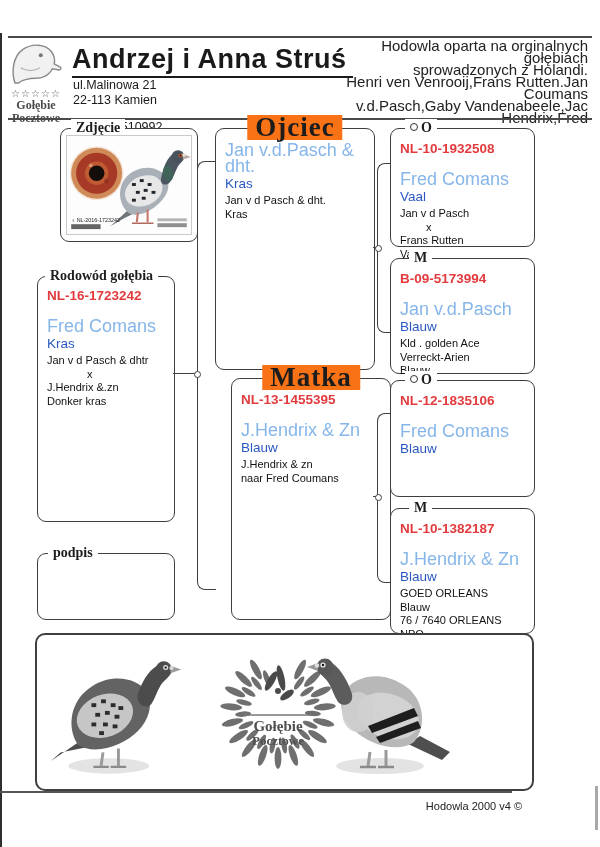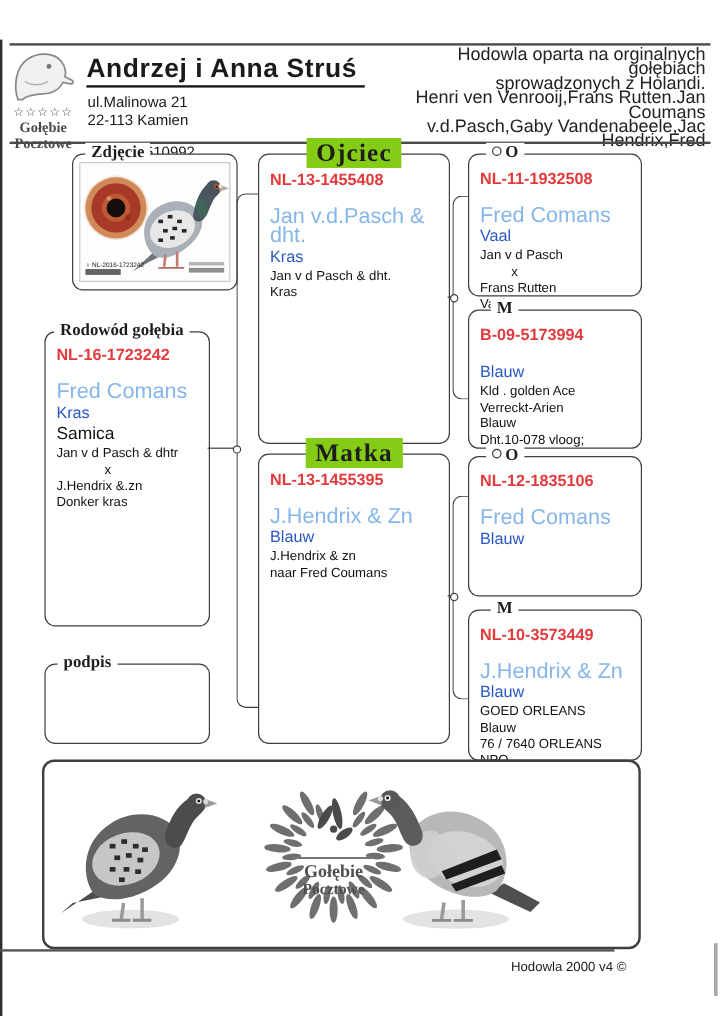--- a/index.html
+++ b/index.html
@@ -1,33 +1,33 @@
 <!DOCTYPE html>
 <html style="--ring-red: #e23b3e; --breeder-blue: #86b6e9; --color-blue: #2a58c0;"><head>
 <meta charset="utf-8">
 <style>
   html,body{margin:0;padding:0;background:#fff;}
   #canvas{position:relative;width:600px;height:847px;background:#fff;overflow:hidden;
           font-family:"Liberation Sans",sans-serif;color:#1a1a1a;}
   
   .rule{position:absolute;border-top:2px solid #4a4a4a;}
   .edge-line{position:absolute;background:#2f2f2f;}
-  .owner-name{position:absolute;font-size:22px;font-weight:bold;letter-spacing:.5px;
+  .owner-name{position:absolute;font-size:27px;font-weight:bold;letter-spacing:.5px;
               border-bottom:2.5px solid #1a1a1a;padding:0 6px 1px 0;}
   .addr{position:absolute;font-size:12.5px;line-height:15px;}
   .note{position:absolute;font-size:15px;line-height:12px;text-align:right;color:#222;}
   .logo-col{position:absolute;text-align:center;color:#4a4a4a;}
   .logo-stars{font-size:10px;letter-spacing:1px;color:#555;line-height:10px;}
   .logo-word{font-family:"Liberation Serif",serif;font-weight:bold;font-size:12px;line-height:12.5px;color:#4a4a4a;}
   
   .pbox{position:absolute;border:1.6px solid #3f3f3f;border-radius:9px;background:#fff;}
   .btitle{position:absolute;top:-10px;background:#fff;padding:0 5px;color:#1d1d1d;
           font-family:"Liberation Serif",serif;font-weight:bold;font-size:14px;line-height:18px;white-space:nowrap;}
-  .btitle-big{position:absolute;top:-14px;left:50%;transform:translateX(-50%);background:#84cc16;padding:0 8px;
-          font-family:"Liberation Serif",serif;font-weight:bold;font-size:21px;line-height:25px;letter-spacing:1px;color:#1d1d1d;}
+  .btitle-big{position:absolute;top:-14px;left:50%;transform:translateX(-50%);background:#f97316;padding:0 8px;
+          font-family:"Liberation Serif",serif;font-weight:bold;font-size:27px;line-height:25px;letter-spacing:1px;color:#1d1d1d;}
   .o-ring{display:inline-block;width:6px;height:6px;border:1.4px solid #333;border-radius:50%;
           margin-right:3px;vertical-align:1px;background:#fff;}
   .inner{padding:11px 6px 0 9px;}
   .ring{font-size:13.5px;font-weight:bold;color:var(--ring-red,#e23b3e);margin-bottom:15px;}
   .breeder{font-size:18px;color:var(--breeder-blue,#86b6e9);line-height:16px;margin-bottom:1px;}
   .colorline{font-size:13.5px;color:var(--color-blue,#2a58c0);line-height:17px;margin-bottom:2px;}
   .sex{font-size:14.5px;color:#111;line-height:17px;margin-bottom:1px;}
   .detail{font-size:11px;line-height:13.5px;color:#111;white-space:pre-wrap;}
   .x-indent{padding-left:40px;}
   .x-indent-sm{padding-left:26px;}
@@ -125,92 +125,91 @@
       </svg>
     </div>
   </div>
 
   <div class="pbox" style="left:37px;top:276px;width:136px;height:244px;">
     <div class="btitle" style="left:7px;">Rodowód gołębia</div>
     <div class="inner">
       <div class="ring">NL-16-1723242</div>
       <div class="breeder">Fred Comans</div>
       <div class="colorline">Kras</div>
-      <div class="sex">Samica</div>
       <div class="detail">Jan v d Pasch &amp; dhtr</div>
       <div class="detail x-indent">x</div>
       <div class="detail">J.Hendrix &amp;.zn</div>
       <div class="detail">Donker kras</div>
     </div>
   </div>
 
   <div class="pbox" style="left:37px;top:553px;width:136px;height:65px;">
     <div class="btitle" style="left:10px;">podpis</div>
   </div>
 
   <div class="pbox" style="left:215px;top:128px;width:158px;height:240px;">
     <div class="btitle-big">Ojciec</div>
     <div class="inner" style="padding-top:13px;">
-      <div class="ring">NL-13-1455408</div>
       <div class="breeder">Jan v.d.Pasch &amp; dht.</div>
       <div class="colorline">Kras</div>
       <div class="detail">Jan v d Pasch &amp; dht.</div>
       <div class="detail">Kras</div>
     </div>
   </div>
 
-  <div class="pbox" style="left:215px;top:378px;width:158px;height:240px;">
+  <div class="pbox" style="left:231px;top:378px;width:158px;height:240px;">
     <div class="btitle-big">Matka</div>
     <div class="inner" style="padding-top:13px;">
       <div class="ring">NL-13-1455395</div>
       <div class="breeder">J.Hendrix &amp; Zn</div>
       <div class="colorline">Blauw</div>
       <div class="detail">J.Hendrix &amp; zn</div>
       <div class="detail">naar Fred Coumans</div>
     </div>
   </div>
 
   <div class="pbox" style="left:390px;top:128px;width:143px;height:117px;">
     <div class="btitle" style="left:14px;"><span class="o-ring"></span><span>O</span></div>
     <div class="inner" style="padding-top:12px;">
-      <div class="ring">NL-11-1932508</div>
+      <div class="ring">NL-10-1932508</div>
       <div class="breeder">Fred Comans</div>
       <div class="colorline">Vaal</div>
       <div class="detail">Jan v d Pasch</div>
       <div class="detail x-indent-sm">x</div>
       <div class="detail">Frans Rutten</div>
       <div class="detail">Vaal</div>
     </div>
   </div>
 
   <div class="pbox" style="left:390px;top:258px;width:143px;height:114px;">
     <div class="btitle" style="left:18px;">M</div>
     <div class="inner" style="padding-top:12px;">
       <div class="ring">B-09-5173994</div>
+      <div class="breeder">Jan v.d.Pasch</div>
       <div class="colorline">Blauw</div>
       <div class="detail">Kld . golden Ace</div>
       <div class="detail">Verreckt-Arien</div>
       <div class="detail">Blauw</div>
       <div class="detail">Dht.10-078 vloog;</div>
     </div>
   </div>
 
   <div class="pbox" style="left:390px;top:380px;width:143px;height:115px;">
     <div class="btitle" style="left:14px;"><span class="o-ring"></span><span>O</span></div>
     <div class="inner" style="padding-top:12px;">
       <div class="ring">NL-12-1835106</div>
       <div class="breeder">Fred Comans</div>
       <div class="colorline">Blauw</div>
     </div>
   </div>
 
   <div class="pbox" style="left:390px;top:508px;width:143px;height:124px;">
     <div class="btitle" style="left:18px;">M</div>
     <div class="inner" style="padding-top:12px;">
-      <div class="ring">NL-10-3573449</div>
+      <div class="ring">NL-10-1382187</div>
       <div class="breeder">J.Hendrix &amp; Zn</div>
       <div class="colorline">Blauw</div>
       <div class="detail">GOED ORLEANS</div>
       <div class="detail">Blauw</div>
       <div class="detail">76 / 7640 ORLEANS NPO</div>
       <div class="detail">501  KM</div>
     </div>
   </div>
 
   <div class="bracket" style="left:197px;top:161px;width:18px;height:427px;"></div>

